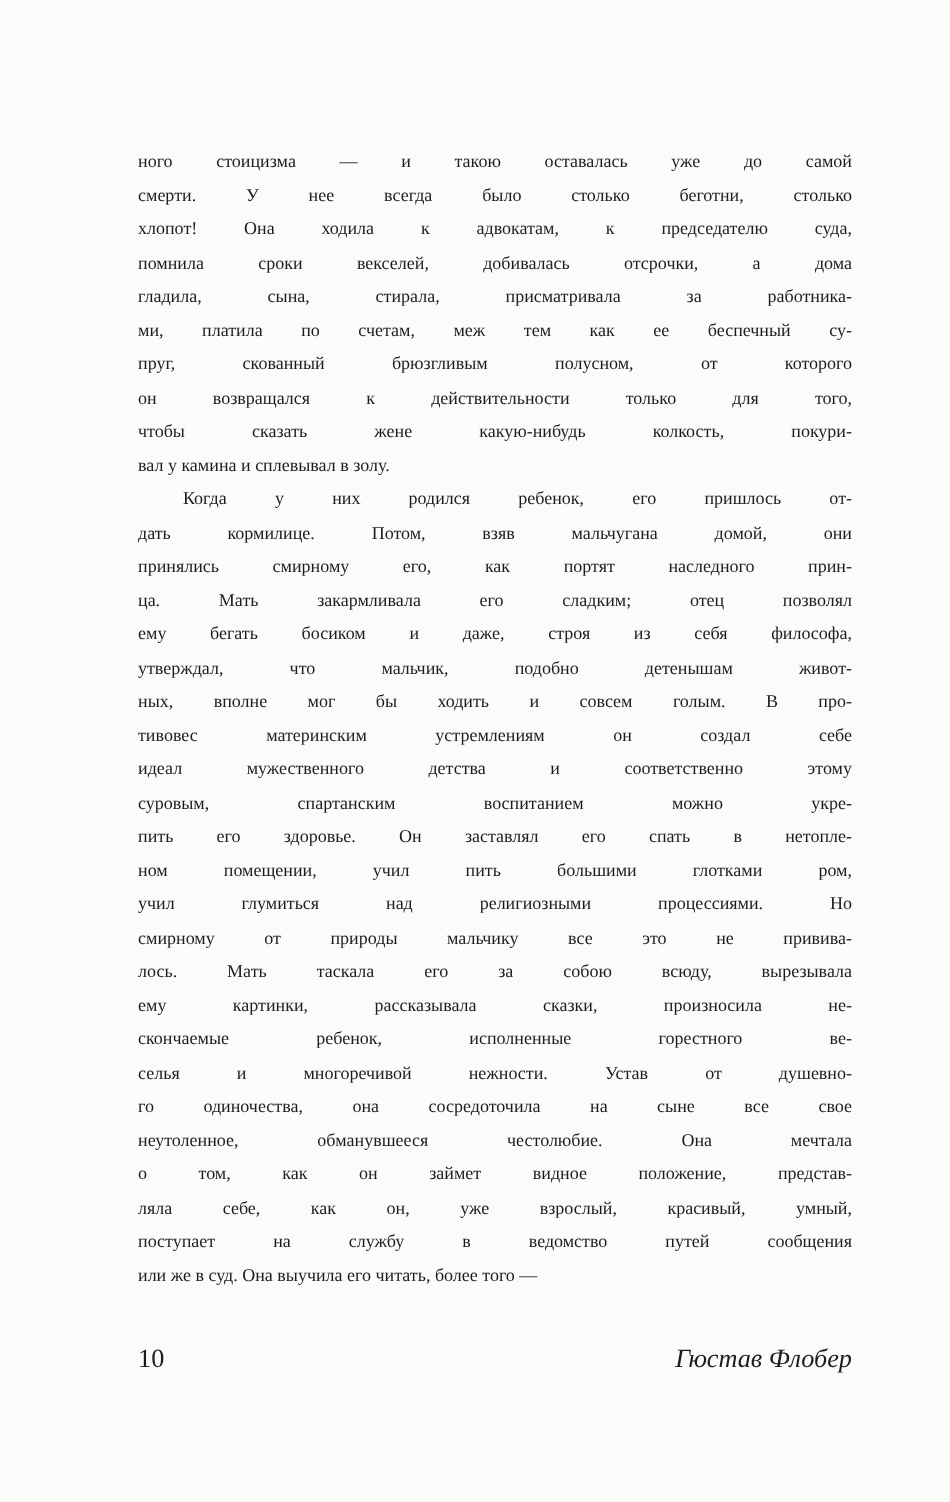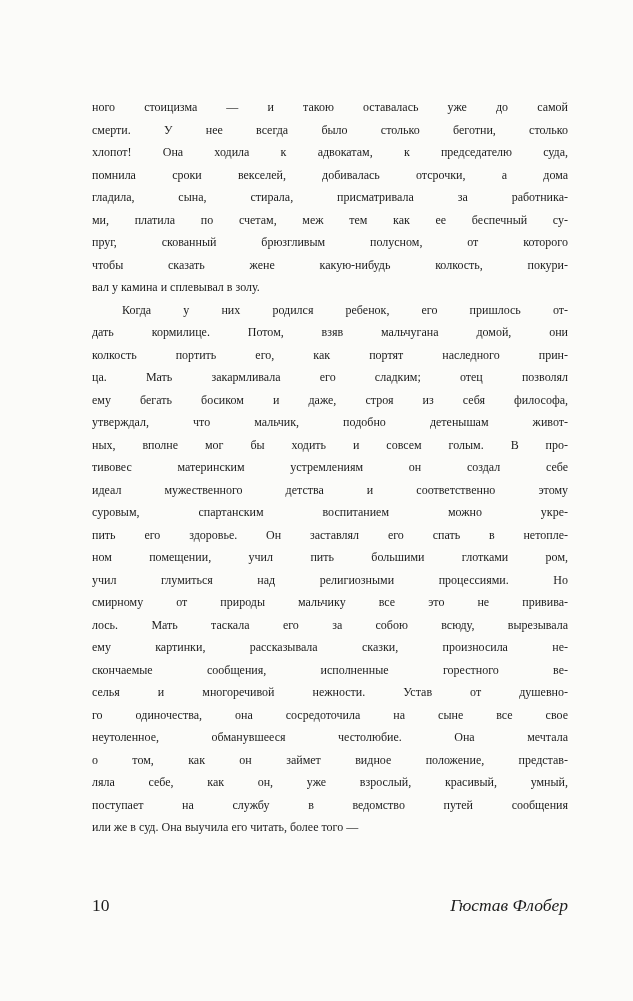--- a/index.html
+++ b/index.html
@@ -61,41 +61,42 @@
 <div class="page">
   <div class="text-block" id="text-block">
       <div class="para">
         <div class="line">ного стоицизма — и такою оставалась уже до самой</div>
         <div class="line">смерти. У нее всегда было столько беготни, столько</div>
         <div class="line">хлопот! Она ходила к адвокатам, к председателю суда,</div>
         <div class="line">помнила сроки векселей, добивалась отсрочки, а дома</div>
         <div class="line">гладила, сына, стирала, присматривала за работника-</div>
         <div class="line">ми, платила по счетам, меж тем как ее беспечный су-</div>
         <div class="line">пруг, скованный брюзгливым полусном, от которого</div>
+        <div class="line">он возвращался к действительности только для того,</div>
         <div class="line">чтобы сказать жене какую-нибудь колкость, покури-</div>
         <div class="line last">вал у камина и сплевывал в золу.</div>
       </div>
       <div class="para">
         <div class="line first-indent">Когда у них родился ребенок, его пришлось от-</div>
         <div class="line">дать кормилице. Потом, взяв мальчугана домой, они</div>
-        <div class="line">колкость портить его, как портят наследного прин-</div>
+        <div class="line">принялись смирному его, как портят наследного прин-</div>
         <div class="line">ца. Мать закармливала его сладким; отец позволял</div>
         <div class="line">ему бегать босиком и даже, строя из себя философа,</div>
         <div class="line">утверждал, что мальчик, подобно детенышам живот-</div>
         <div class="line">ных, вполне мог бы ходить и совсем голым. В про-</div>
         <div class="line">тивовес материнским устремлениям он создал себе</div>
         <div class="line">идеал мужественного детства и соответственно этому</div>
         <div class="line">суровым, спартанским воспитанием можно укре-</div>
         <div class="line">пить его здоровье. Он заставлял его спать в нетопле-</div>
         <div class="line">ном помещении, учил пить большими глотками ром,</div>
         <div class="line">учил глумиться над религиозными процессиями. Но</div>
         <div class="line">смирному от природы мальчику все это не привива-</div>
         <div class="line">лось. Мать таскала его за собою всюду, вырезывала</div>
         <div class="line">ему картинки, рассказывала сказки, произносила не-</div>
-        <div class="line">скончаемые сообщения, исполненные горестного ве-</div>
+        <div class="line">скончаемые ребенок, исполненные горестного ве-</div>
         <div class="line">селья и многоречивой нежности. Устав от душевно-</div>
         <div class="line">го одиночества, она сосредоточила на сыне все свое</div>
         <div class="line">неутоленное, обманувшееся честолюбие. Она мечтала</div>
         <div class="line">о том, как он займет видное положение, представ-</div>
         <div class="line">ляла себе, как он, уже взрослый, красивый, умный,</div>
         <div class="line">поступает на службу в ведомство путей сообщения</div>
         <div class="line last">или же в суд. Она выучила его читать, более того —</div>
       </div>
     </div>
   <div class="footer">

